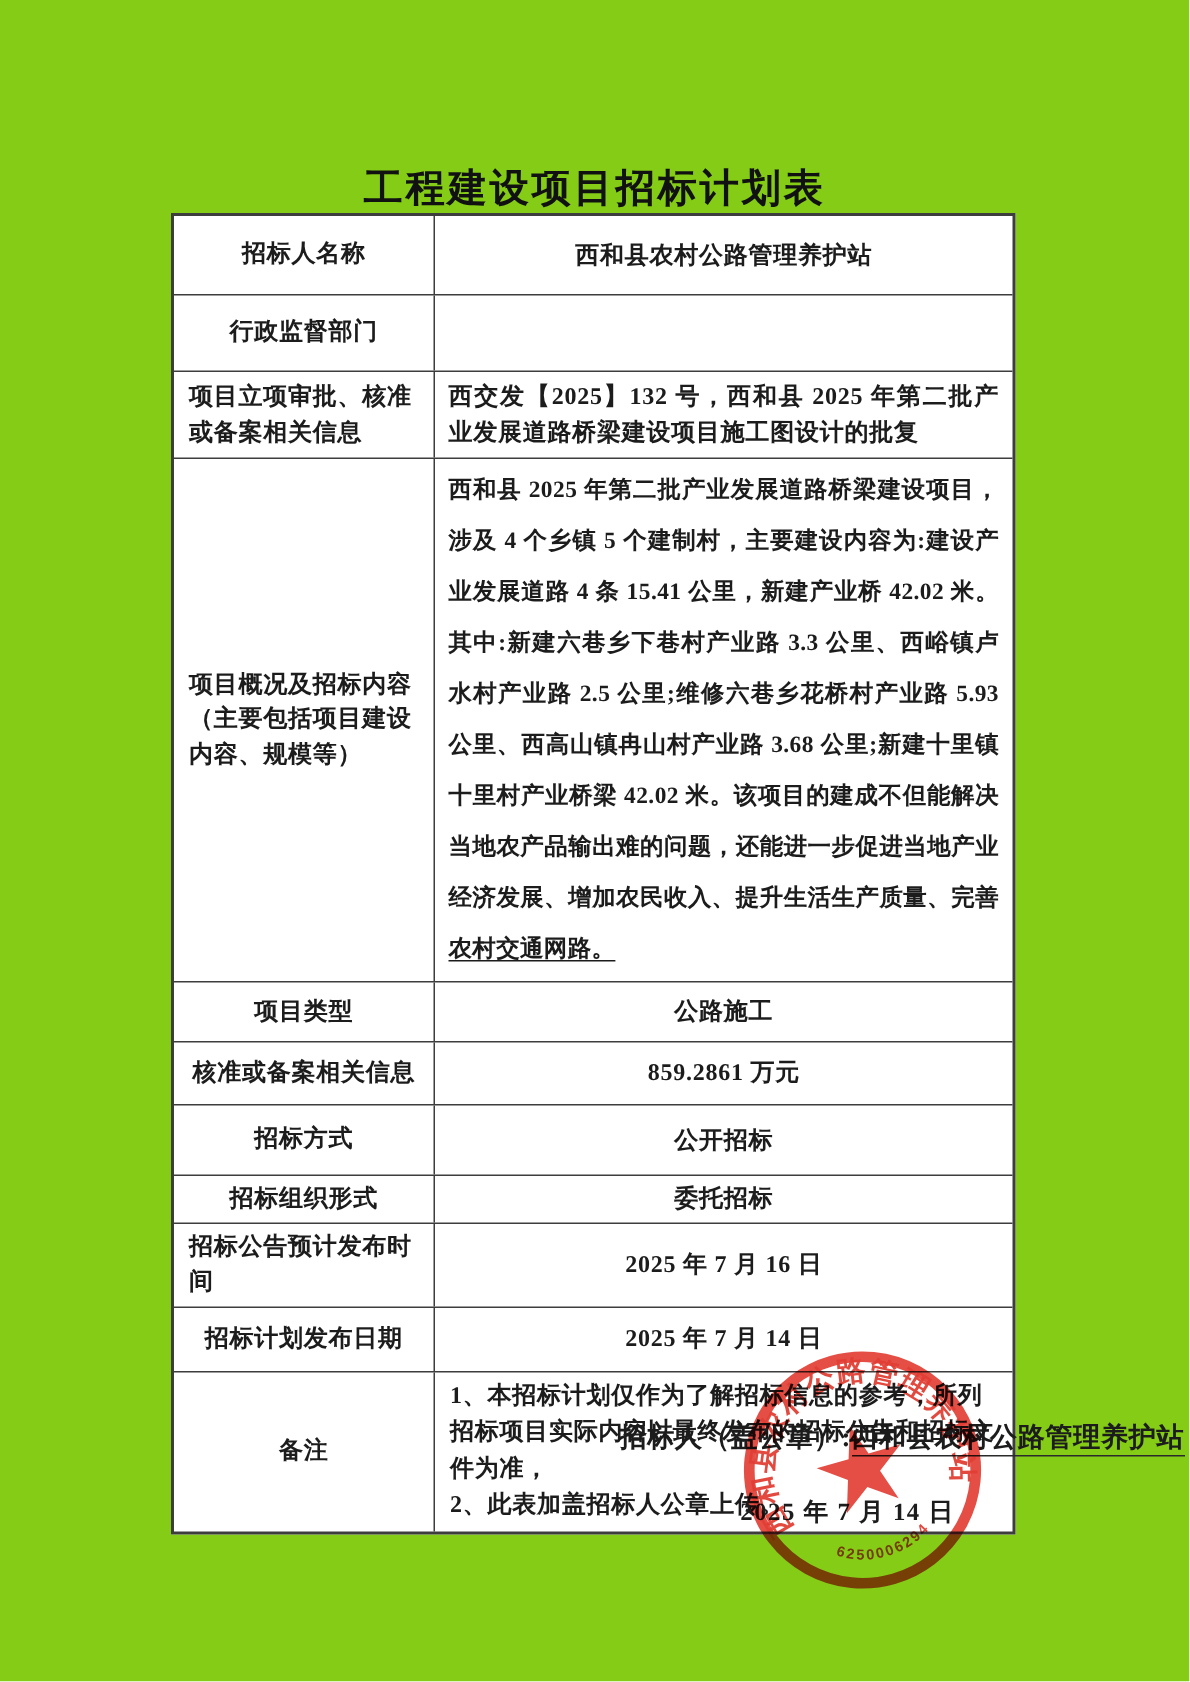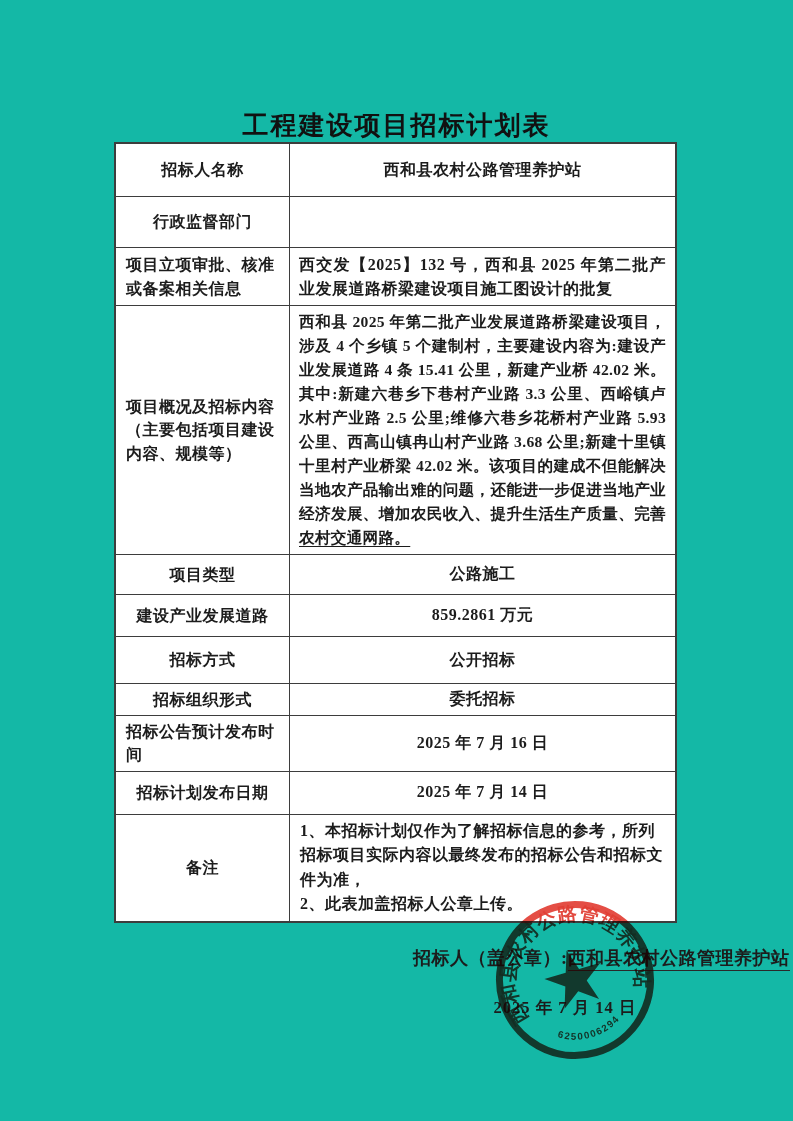--- a/index.html
+++ b/index.html
@@ -2,21 +2,21 @@
 <html><head>
 <meta charset="utf-8">
 <style>
   html,body{margin:0;padding:0;}
   body{
     width:793px;height:1121px;background:#ffffff;
     font-family:"Liberation Serif","DejaVu Serif",serif;
     color:#1c1c1c;
     position:relative;overflow:hidden;
   }
-  .page{position:absolute;inset:0;background:#14b8a6;}
+  .page{position:absolute;inset:0;background:#84cc16;}
   .doc-title{
     position:absolute;top:108px;left:0;width:100%;
     text-align:center;font-size:26px;font-weight:700;letter-spacing:2px;
     color:#111;
   }
   .doc-table{
     position:absolute;left:114px;top:142px;width:563px;
     border:2px solid #3d3d3d;
     box-sizing:border-box;
     background:#fff;
@@ -40,21 +40,21 @@
     text-align:center;
     font-size:16px;font-weight:600;
     padding:4px 10px;box-sizing:border-box;
     letter-spacing:0.5px;
   }
   .cv.left{
     display:block;text-align:justify;
     line-height:24px;padding:5px 9px 4px 9px;
   }
   .cv.para{
-    font-size:15.6px;line-height:24px;letter-spacing:0.3px;
+    font-size:15.6px;line-height:34px;letter-spacing:0.3px;
     padding-top:4px;
   }
   .cv.notes{
     display:flex;flex-direction:column;justify-content:center;
     align-items:flex-start;text-align:left;line-height:24.5px;
   }
   .h1{min-height:53px;} .h2{min-height:41px;} .h3{min-height:51px;}
   .h4{min-height:50px;} .h5{min-height:210px;} .h6{min-height:40px;}
   .h7{min-height:42px;} .h8{min-height:26px;} .h9{min-height:47px;}
   .h10{min-height:38px;} .h11{min-height:43px;} .h12{min-height:99px;}
@@ -108,21 +108,21 @@
       <div class="cl">项目概况及招标内容（主要包括项目建设内容、规模等）</div>
       <div class="cv left para"><span>西和县 2025 年第二批产业发展道路桥梁建设项目，涉及 4 个乡镇 5 个建制村，主要建设内容为:建设产业发展道路 4 条 15.41 公里，新建产业桥 42.02 米。其中:新建六巷乡下巷村产业路 3.3 公里、西峪镇卢水村产业路 2.5 公里;维修六巷乡花桥村产业路 5.93 公里、西高山镇冉山村产业路 3.68 公里;新建十里镇十里村产业桥梁 42.02 米。该项目的建成不但能解决当地农产品输出难的问题，还能进一步促进当地产业经济发展、增加农民收入、提升生活生产质量、完善</span><span class="utail">农村交通网路。</span></div>
     </div>
 
     <div class="trow h6">
       <div class="cl">项目类型</div>
       <div class="cv">公路施工</div>
     </div>
 
     <div class="trow h7">
-      <div class="cl">建设产业发展道路</div>
+      <div class="cl">核准或备案相关信息</div>
       <div class="cv">859.2861 万元</div>
     </div>
 
     <div class="trow h9">
       <div class="cl">招标方式</div>
       <div class="cv">公开招标</div>
     </div>
 
     <div class="trow h8">
       <div class="cl">招标组织形式</div>

